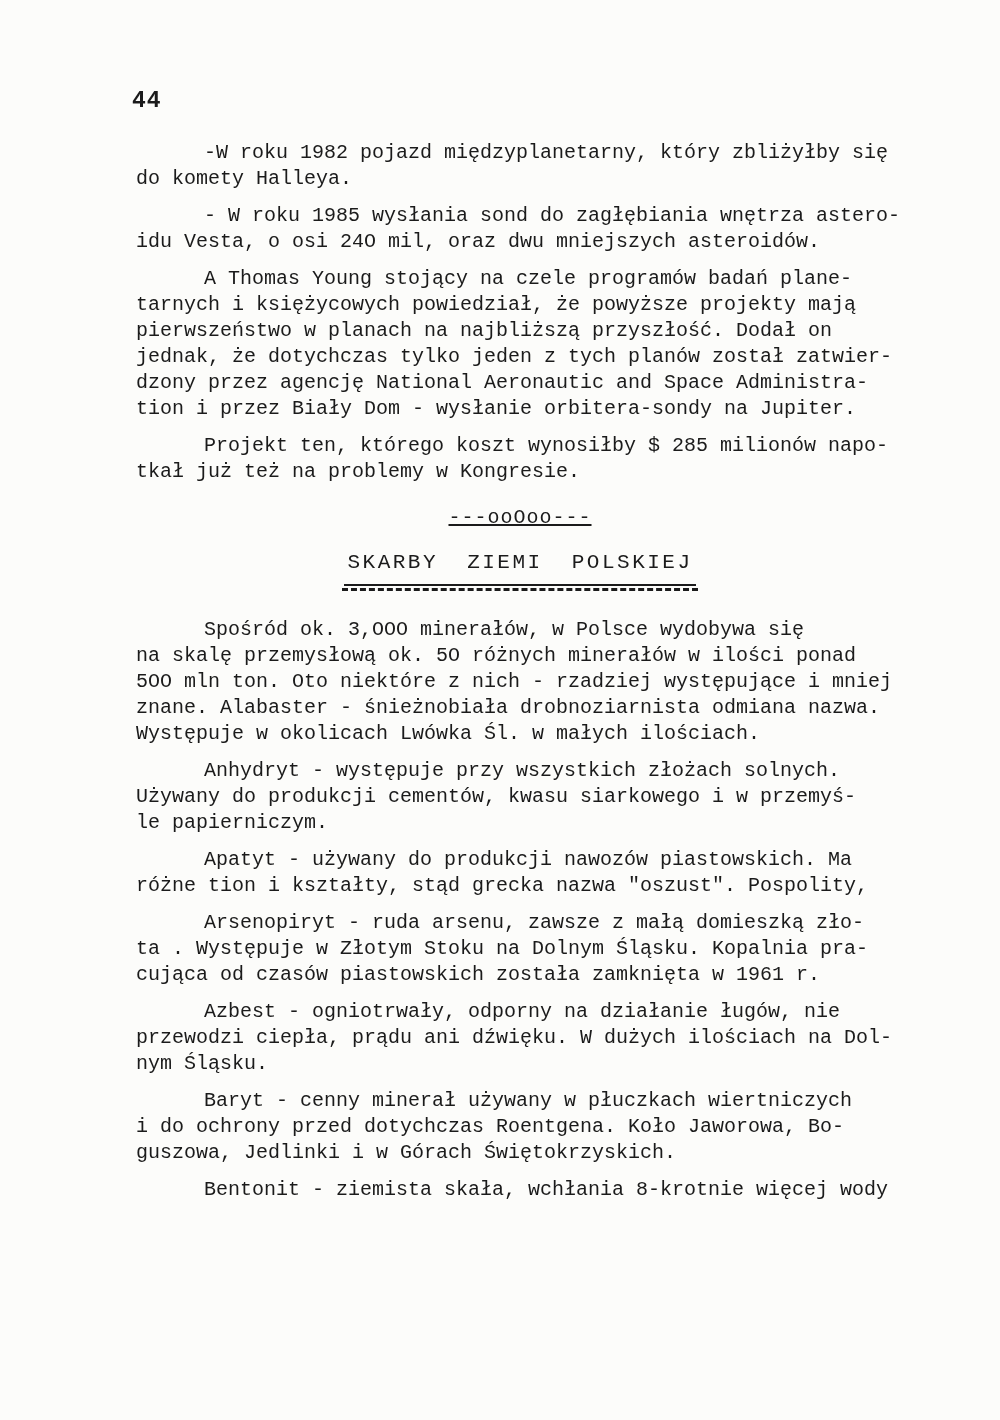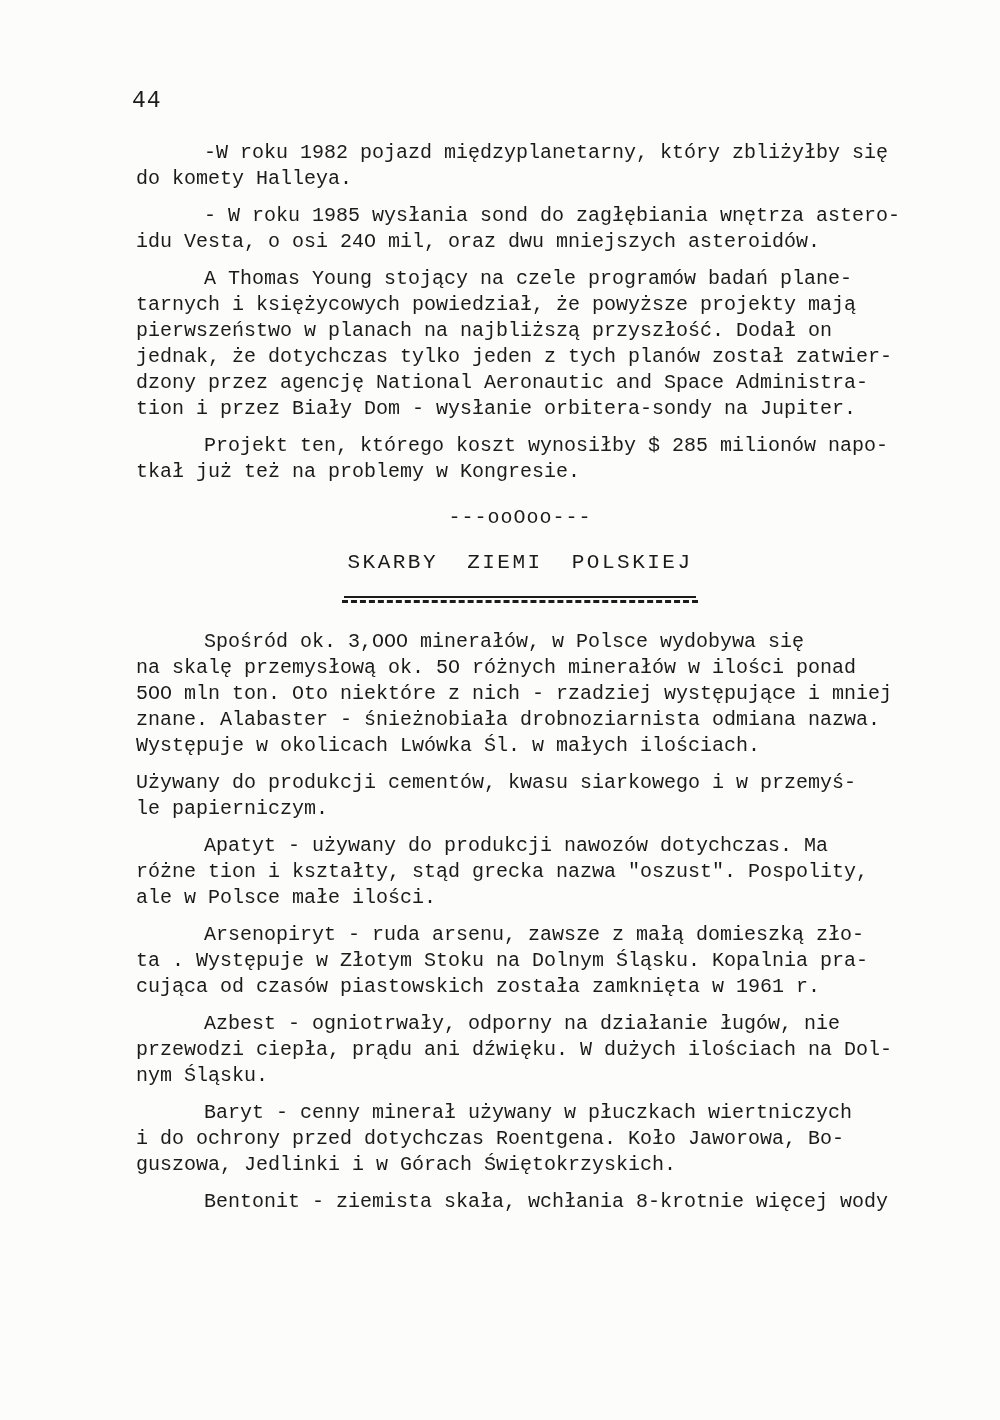--- a/index.html
+++ b/index.html
@@ -10,51 +10,52 @@
     background: #fcfcfa;
     color: #1b1b1b;
     font-family: "Liberation Mono", "DejaVu Sans Mono", monospace;
     overflow: hidden;
   }
   .pagenum {
     position: absolute;
     left: 132px;
     top: 88px;
     font-size: 23px;
-    font-weight: normal;
+    font-weight: bold;
     letter-spacing: 1px;
   }
   .doc-body {
     position: absolute;
     left: 136px;
     top: 140px;
     width: 768px;
     font-size: 20px;
     line-height: 26px;
   }
   .para { margin: 0 0 11px 0; }
   .line { white-space: nowrap; }
   .line.first { text-indent: 68px; }
   .separator {
     text-align: center;
     margin: 20px 0 19px 0;
     letter-spacing: 1px;
     font-size: 20px;
+    text-decoration: underline;
   }
   .heading-block {
     text-align: center;
     margin: 0 0 26px 0;
   }
   .heading {
     display: inline-block;
     font-size: 21px;
     letter-spacing: 2.5px;
     word-spacing: 14px;
     border-bottom: 2px solid #1b1b1b;
-    padding: 0 3px 20px 3px;
+    padding: 0 3px 8px 3px;
   }
   .heading-dash {
     width: 356px;
     height: 0;
     margin: 2px auto 0 auto;
     border-bottom: 3px dashed #1b1b1b;
   }
 </style>
 </head>
 <body>
@@ -98,28 +99,28 @@
 
     <div class="para">
       <div class="line first">Spośród ok. 3,OOO minerałów, w Polsce wydobywa się</div>
       <div class="line">na skalę przemysłową ok. 5O różnych minerałów w ilości ponad</div>
       <div class="line">5OO mln ton. Oto niektóre z nich - rzadziej występujące i mniej</div>
       <div class="line">znane. Alabaster - śnieżnobiała drobnoziarnista odmiana nazwa.</div>
       <div class="line">Występuje w okolicach Lwówka Śl. w małych ilościach.</div>
     </div>
 
     <div class="para">
+      <div class="line first">Anhydryt - występuje przy wszystkich złożach solnych.</div>
       <div class="line">Używany do produkcji cementów, kwasu siarkowego i w przemyś-</div>
       <div class="line">le papierniczym.</div>
     </div>
 
     <div class="para">
-      <div class="line first">Apatyt - używany do produkcji nawozów dotychczas. Ma</div>
+      <div class="line first">Apatyt - używany do produkcji nawozów piastowskich. Ma</div>
       <div class="line">różne tion i kształty, stąd grecka nazwa "oszust". Pospolity,</div>
-      <div class="line">ale w Polsce małe ilości.</div>
     </div>
 
     <div class="para">
       <div class="line first">Arsenopiryt - ruda arsenu, zawsze z małą domieszką zło-</div>
       <div class="line">ta . Występuje w Złotym Stoku na Dolnym Śląsku. Kopalnia pra-</div>
       <div class="line">cująca od czasów piastowskich została zamknięta w 1961 r.</div>
     </div>
 
     <div class="para">
       <div class="line first">Azbest - ogniotrwały, odporny na działanie ługów, nie</div>

